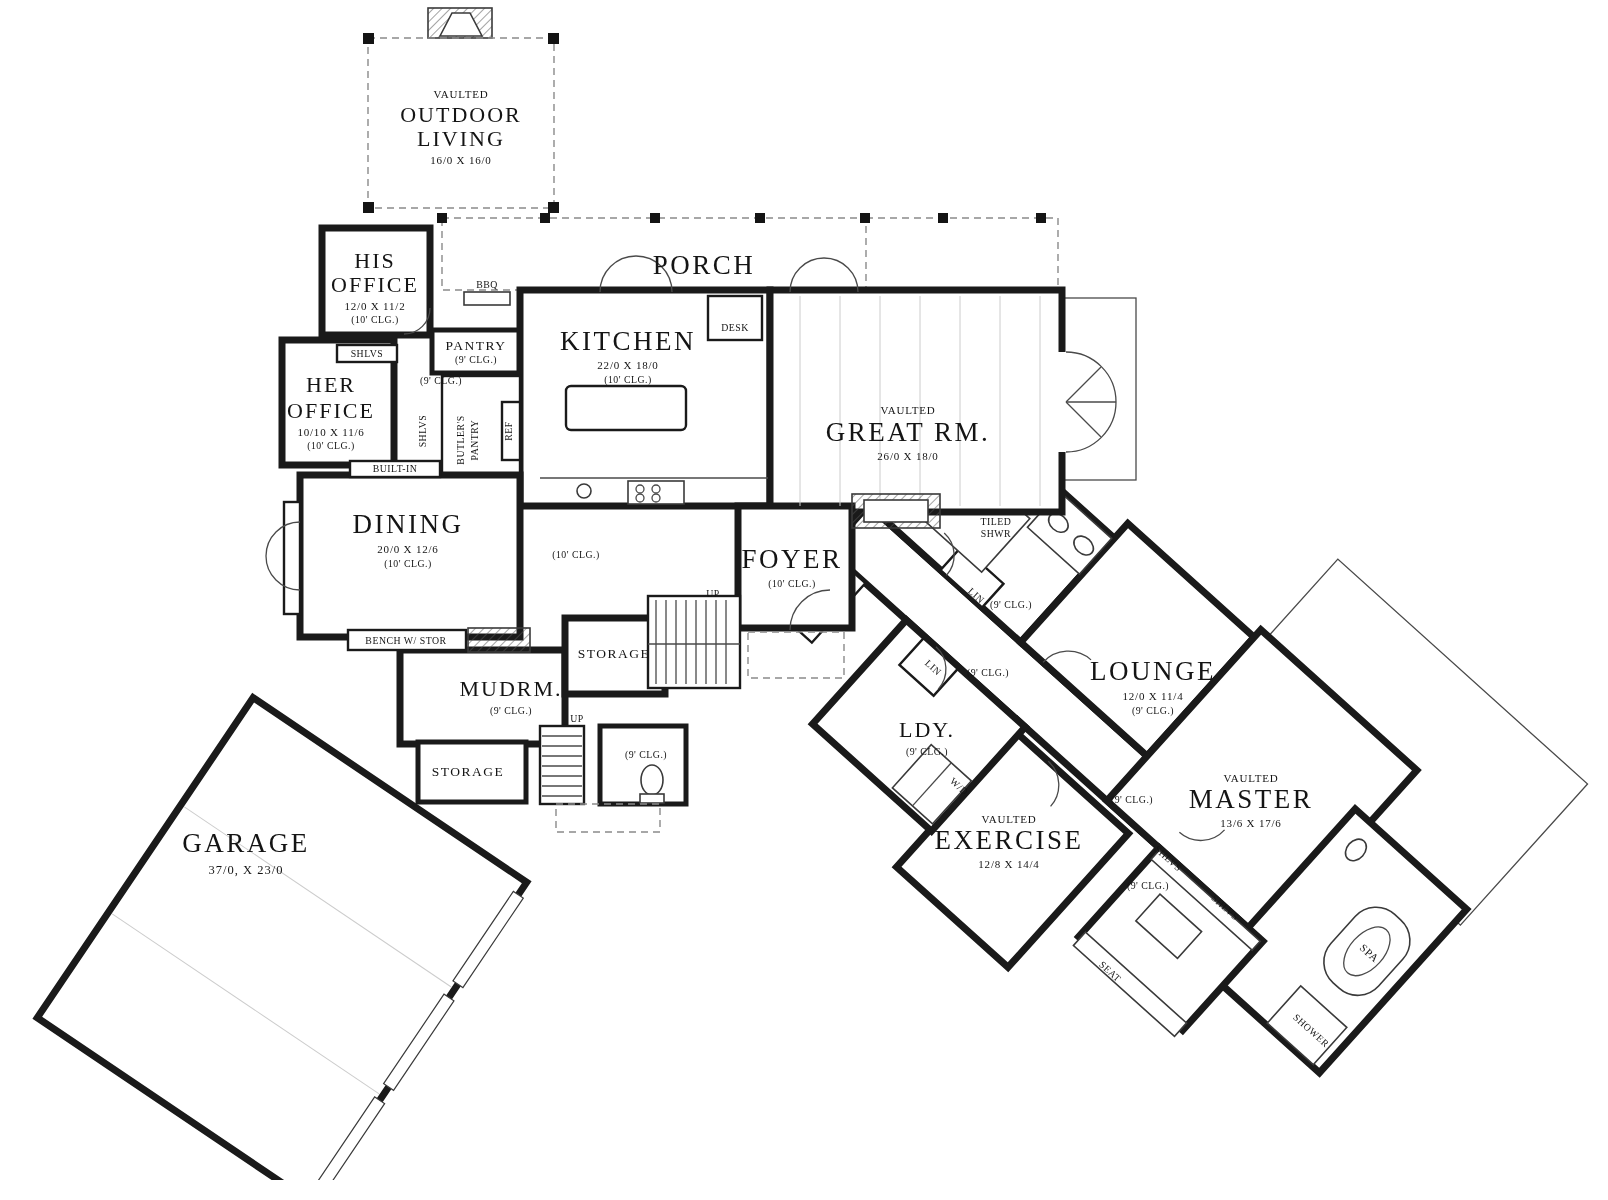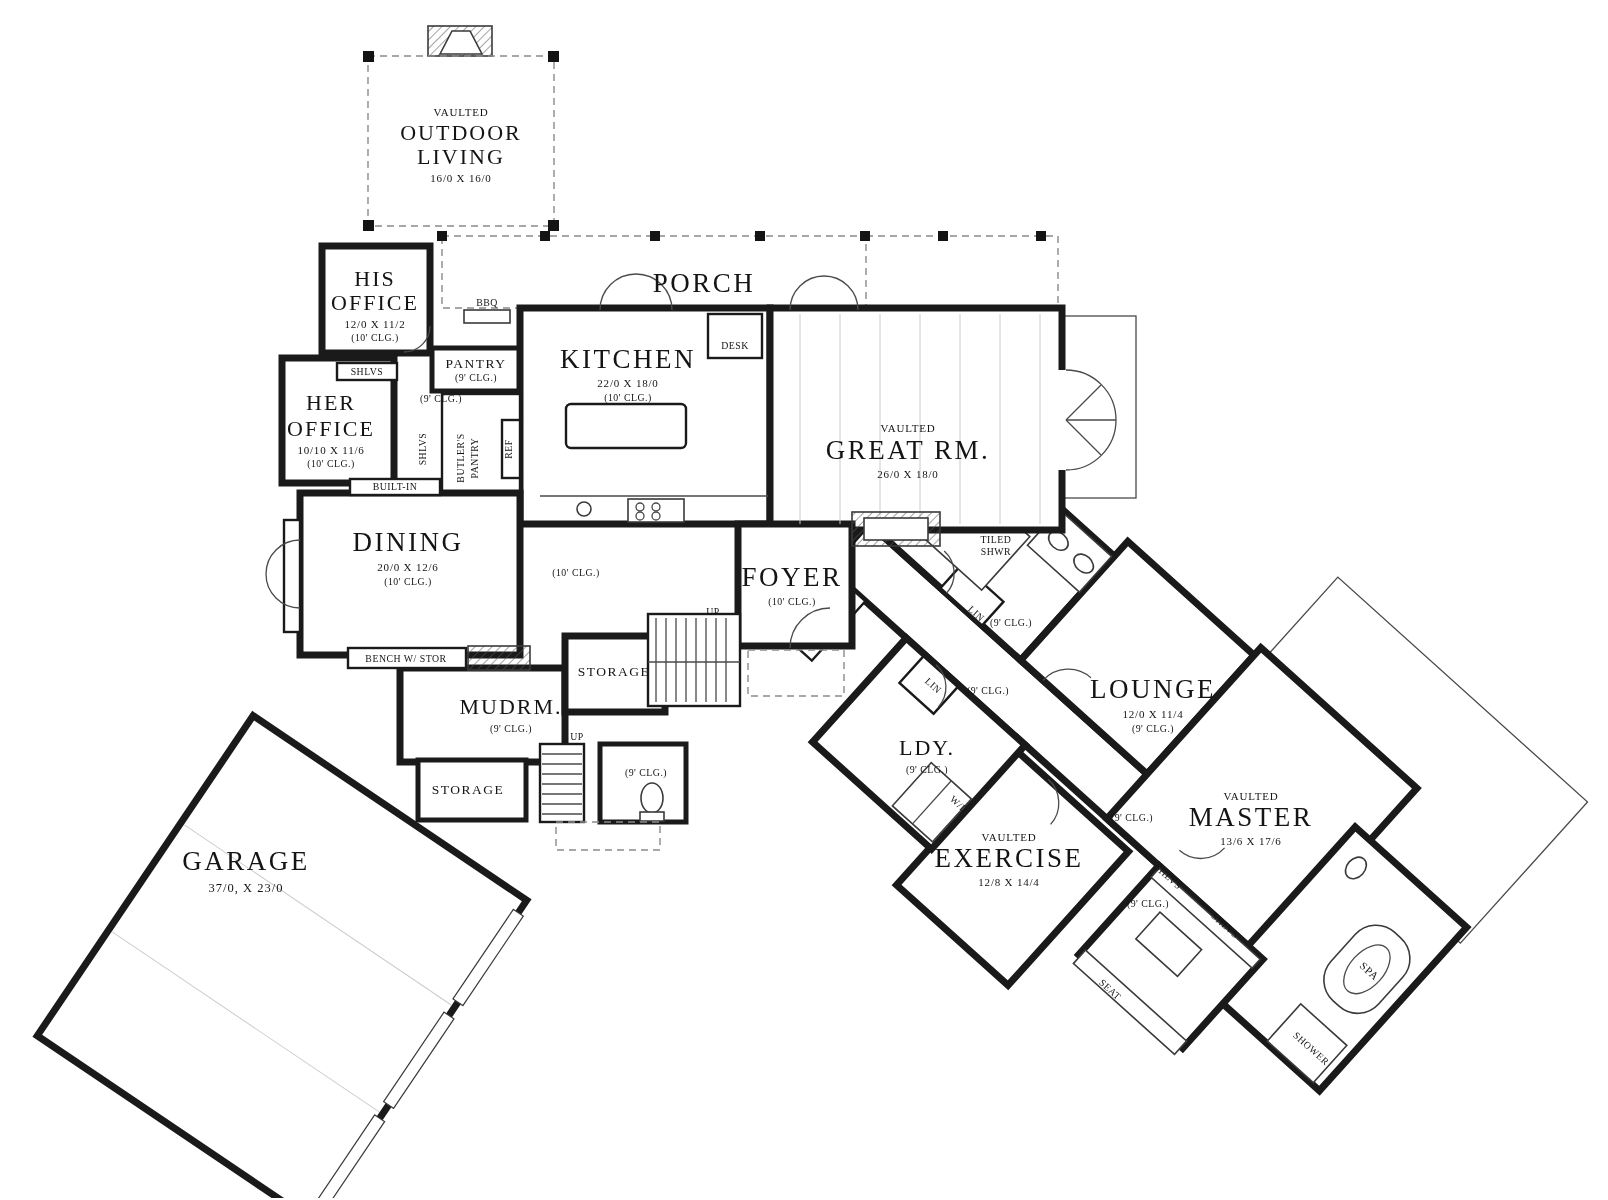--- a/index.html
+++ b/index.html
@@ -1,16 +1,16 @@
 <!DOCTYPE html>
 <html><head>
 <meta charset="utf-8">
 <style>
   html,body{margin:0;padding:0;background:#ffffff;}
-  .stage{position:relative;width:1608px;height:1180px;background:#fff;overflow:hidden;margin-top:18px;}
+  .stage{position:relative;width:1608px;height:1180px;background:#fff;overflow:hidden;}
   svg{display:block;}
   
   .w7{fill:#ffffff;stroke:#1a1a1a;stroke-width:7;}
   .w5{fill:#ffffff;stroke:#1a1a1a;stroke-width:5;}
   .w3{fill:#ffffff;stroke:#1a1a1a;stroke-width:2.4;}
   .fx{fill:#ffffff;stroke:#3a3a3a;stroke-width:1.6;}
   .thin{fill:none;stroke:#4a4a4a;stroke-width:1.3;}
   .beam{stroke:#cccccc;stroke-width:1;}
   .dash{fill:none;stroke:#8a8a8a;stroke-width:1.4;stroke-dasharray:7 5;}
   .post{fill:#141414;}

